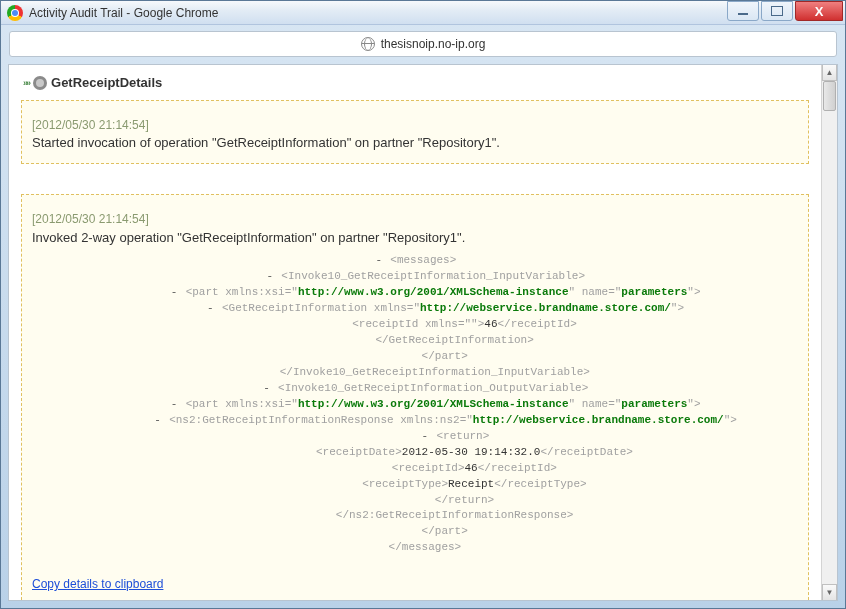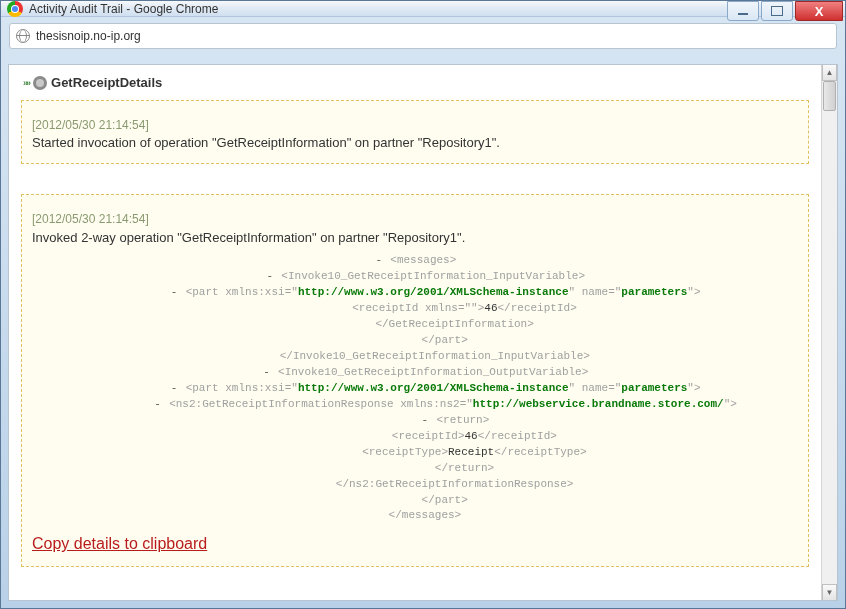--- a/index.html
+++ b/index.html
@@ -9,21 +9,21 @@
     font-size: 12px;
     background: linear-gradient(to bottom, #d8e6f3 0%, #b9d1e8 100%);
     width: 846px;
     height: 609px;
     overflow: hidden;
     border: 1px solid #5a7896;
   }
 
   
   .titlebar {
-    height: 16px;
+    height: 24px;
     background: linear-gradient(to bottom, #f6f9fc 0%, #e3ecf5 40%, #d0dff0 100%);
     display: flex;
     align-items: center;
     padding: 0 0 0 6px;
     border-bottom: 1px solid #b0c4de;
   }
   .chrome-icon {
     width: 16px; height: 16px;
     border-radius: 50%;
     background: conic-gradient(#e33 0 120deg, #fb0 120deg 240deg, #2a2 240deg 360deg);
@@ -73,20 +73,21 @@
   
   .urlbar {
     margin: 6px 8px;
     height: 26px;
     background: #fff;
     border: 1px solid #b8c4d0;
     border-radius: 3px;
     display: flex;
     align-items: center;
     padding: 0 6px;
+    justify-content: center;
   }
   .globe-icon {
     width: 14px; height: 14px;
     border: 1.2px solid #888;
     border-radius: 50%;
     margin-right: 6px;
     position: relative;
   }
   .globe-icon::before {
     content: '';
@@ -190,25 +191,25 @@
     margin-top: 6px;
   }
   .xml-line { white-space: pre; text-align: center; }
   .tog { color: #555; display: inline-block; width: 10px; }
   .tag { color: #a0a0a0; }
   .attrname { color: #a0a0a0; }
   .attrval { color: #0a7a0a; font-weight: bold; }
   .textval { color: #333; font-weight: normal; }
 
   .clip-link {
-    color: #b91c1c;
+    color: #1d4ed8;
     text-decoration: underline;
-    font-size: 16px;
+    font-size: 12px;
     display: inline-block;
-    margin-top: 8px;
+    margin-top: 20px;
   }
 </style>
 </head>
 <body>
 
 <div class="titlebar">
   <div class="chrome-icon"></div>
   <div class="titlebar-text">Activity Audit Trail - Google Chrome</div>
   <div class="win-controls">
     <div class="win-btn min"></div>
@@ -237,28 +238,30 @@
     </div>
 
     <div class="audit-block">
       <div class="timestamp">[2012/05/30 21:14:54]</div>
       <div class="msg-line">Invoked 2-way operation "GetReceiptInformation" on partner "Repository1".</div>
 
       <div class="xml-tree">
 <div class="xml-line"><span class="tog">-</span> &lt;<span class="tag">messages</span>&gt;</div>
 <div class="xml-line">   <span class="tog">-</span> &lt;<span class="tag">Invoke10_GetReceiptInformation_InputVariable</span>&gt;</div>
 <div class="xml-line">      <span class="tog">-</span> &lt;<span class="tag">part</span> <span class="attrname">xmlns:xsi</span>="<span class="attrval">http://www.w3.org/2001/XMLSchema-instance</span>" <span class="attrname">name</span>="<span class="attrval">parameters</span>"&gt;</div>
+<div class="xml-line">         <span class="tog">-</span> &lt;<span class="tag">GetReceiptInformation</span> <span class="attrname">xmlns</span>="<span class="attrval">http://webservice.brandname.store.com/</span>"&gt;</div>
 <div class="xml-line">               &lt;<span class="tag">receiptId</span> <span class="attrname">xmlns</span>="<span></span>"&gt;<span class="textval">46</span>&lt;/<span class="tag">receiptId</span>&gt;</div>
 <div class="xml-line">            &lt;/<span class="tag">GetReceiptInformation</span>&gt;</div>
 <div class="xml-line">         &lt;/<span class="tag">part</span>&gt;</div>
 <div class="xml-line">      &lt;/<span class="tag">Invoke10_GetReceiptInformation_InputVariable</span>&gt;</div>
 <div class="xml-line">   <span class="tog">-</span> &lt;<span class="tag">Invoke10_GetReceiptInformation_OutputVariable</span>&gt;</div>
 <div class="xml-line">      <span class="tog">-</span> &lt;<span class="tag">part</span> <span class="attrname">xmlns:xsi</span>="<span class="attrval">http://www.w3.org/2001/XMLSchema-instance</span>" <span class="attrname">name</span>="<span class="attrval">parameters</span>"&gt;</div>
 <div class="xml-line">         <span class="tog">-</span> &lt;<span class="tag">ns2:GetReceiptInformationResponse</span> <span class="attrname">xmlns:ns2</span>="<span class="attrval">http://webservice.brandname.store.com/</span>"&gt;</div>
 <div class="xml-line">            <span class="tog">-</span> &lt;<span class="tag">return</span>&gt;</div>
+<div class="xml-line">                  &lt;<span class="tag">receiptDate</span>&gt;<span class="textval">2012-05-30 19:14:32.0</span>&lt;/<span class="tag">receiptDate</span>&gt;</div>
 <div class="xml-line">                  &lt;<span class="tag">receiptId</span>&gt;<span class="textval">46</span>&lt;/<span class="tag">receiptId</span>&gt;</div>
 <div class="xml-line">                  &lt;<span class="tag">receiptType</span>&gt;<span class="textval">Receipt</span>&lt;/<span class="tag">receiptType</span>&gt;</div>
 <div class="xml-line">               &lt;/<span class="tag">return</span>&gt;</div>
 <div class="xml-line">            &lt;/<span class="tag">ns2:GetReceiptInformationResponse</span>&gt;</div>
 <div class="xml-line">         &lt;/<span class="tag">part</span>&gt;</div>
 <div class="xml-line">   &lt;/<span class="tag">messages</span>&gt;</div>
       </div>
 
       <a href="#" class="clip-link">Copy details to clipboard</a>
     </div>

